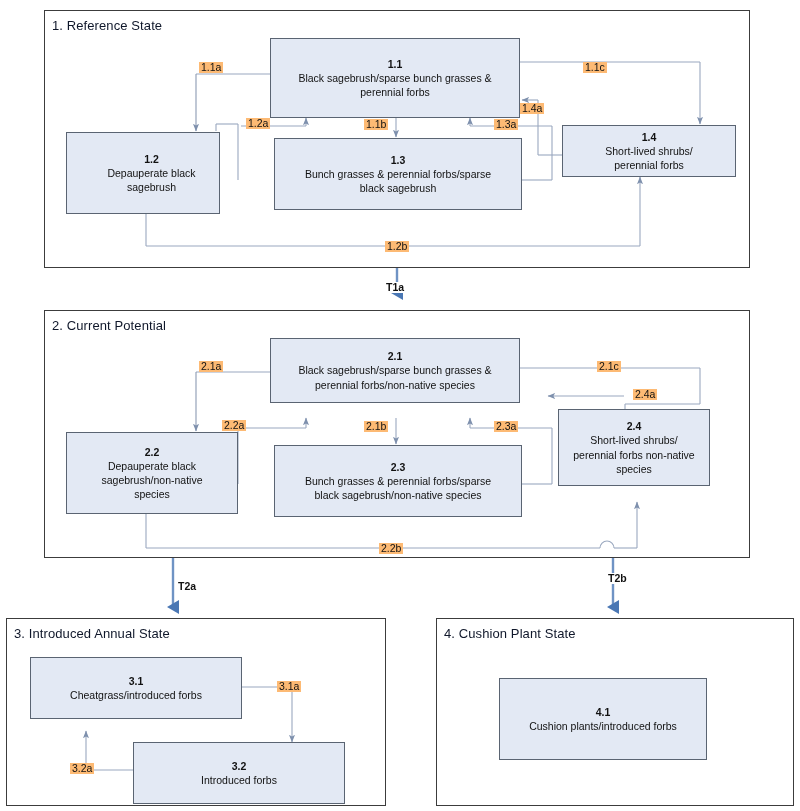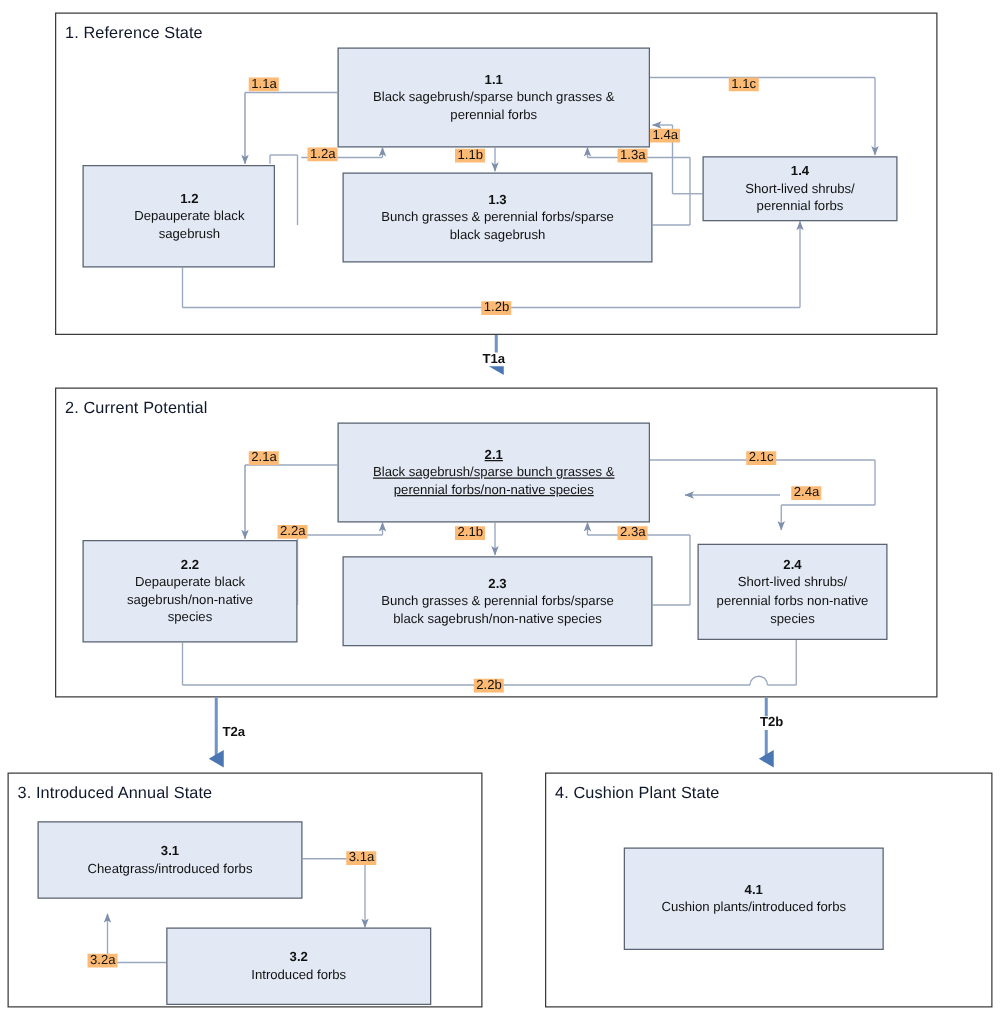--- a/index.html
+++ b/index.html
@@ -133,43 +133,43 @@
   <div class="node" style="left:66px;top:132px;width:154px;height:82px;padding-left:23px;">
     <div class="num">1.2</div>
     <div class="lbl">Depauperate black</div>
     <div class="lbl">sagebrush</div>
   </div>
   <div class="node" style="left:274px;top:138px;width:248px;height:72px;">
     <div class="num">1.3</div>
     <div class="lbl">Bunch grasses &amp; perennial forbs/sparse</div>
     <div class="lbl">black sagebrush</div>
   </div>
-  <div class="node" style="left:562px;top:125px;width:156px;height:52px;">
+  <div class="node" style="left:562px;top:125px;width:174px;height:52px;">
     <div class="num">1.4</div>
     <div class="lbl">Short-lived shrubs/</div>
     <div class="lbl">perennial forbs</div>
   </div>
 
-  <div class="node" style="left:270px;top:338px;width:250px;height:80px;text-decoration:underline;">
+  <div class="node" style="left:270px;top:338px;width:250px;height:65px;">
     <div class="num">2.1</div>
     <div class="lbl">Black sagebrush/sparse bunch grasses &amp;</div>
     <div class="lbl">perennial forbs/non-native species</div>
   </div>
   <div class="node" style="left:66px;top:432px;width:172px;height:82px;">
     <div class="num">2.2</div>
     <div class="lbl">Depauperate black</div>
     <div class="lbl">sagebrush/non-native</div>
     <div class="lbl">species</div>
   </div>
   <div class="node" style="left:274px;top:445px;width:248px;height:72px;">
     <div class="num">2.3</div>
     <div class="lbl">Bunch grasses &amp; perennial forbs/sparse</div>
     <div class="lbl">black sagebrush/non-native species</div>
   </div>
-  <div class="node" style="left:558px;top:435px;width:152px;height:77px;">
+  <div class="node" style="left:558px;top:409px;width:152px;height:77px;">
     <div class="num">2.4</div>
     <div class="lbl">Short-lived shrubs/</div>
     <div class="lbl">perennial forbs non-native</div>
     <div class="lbl">species</div>
   </div>
 
   <div class="node" style="left:30px;top:657px;width:212px;height:62px;">
     <div class="num">3.1</div>
     <div class="lbl">Cheatgrass/introduced forbs</div>
   </div>

